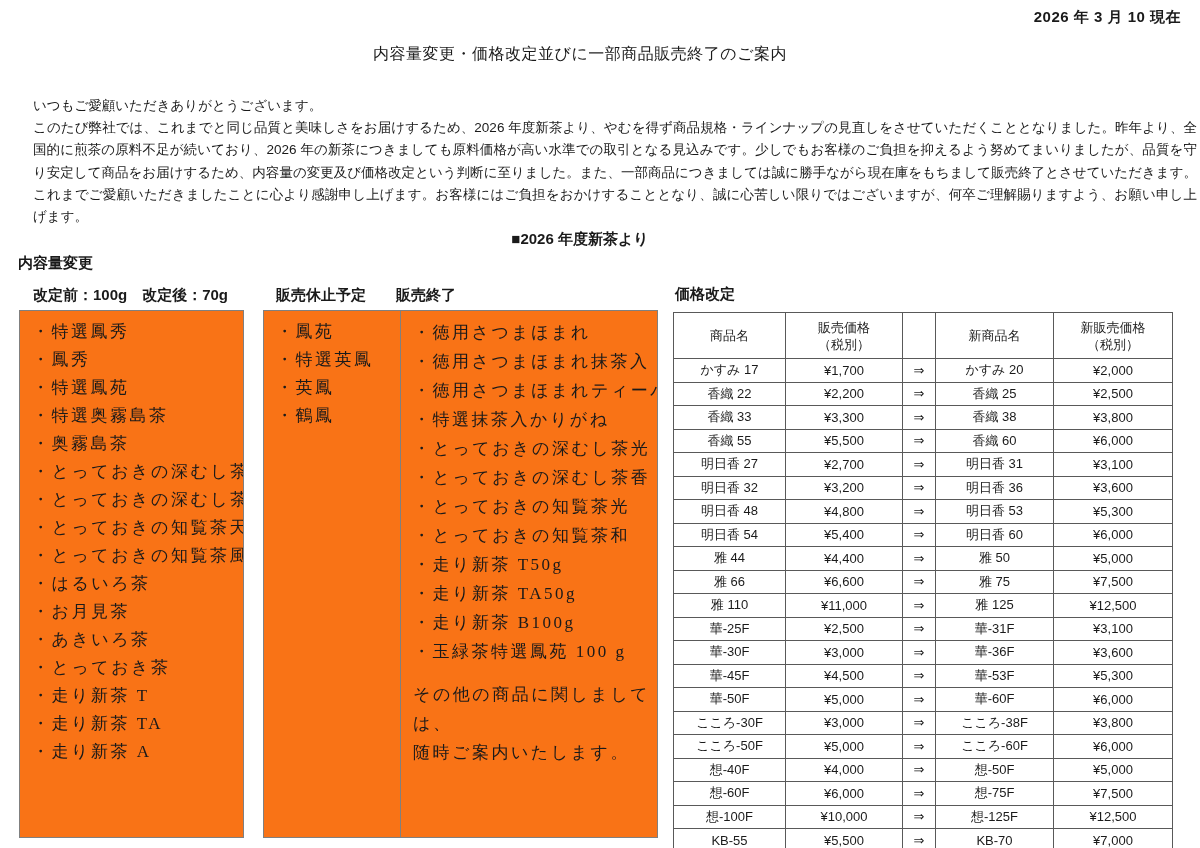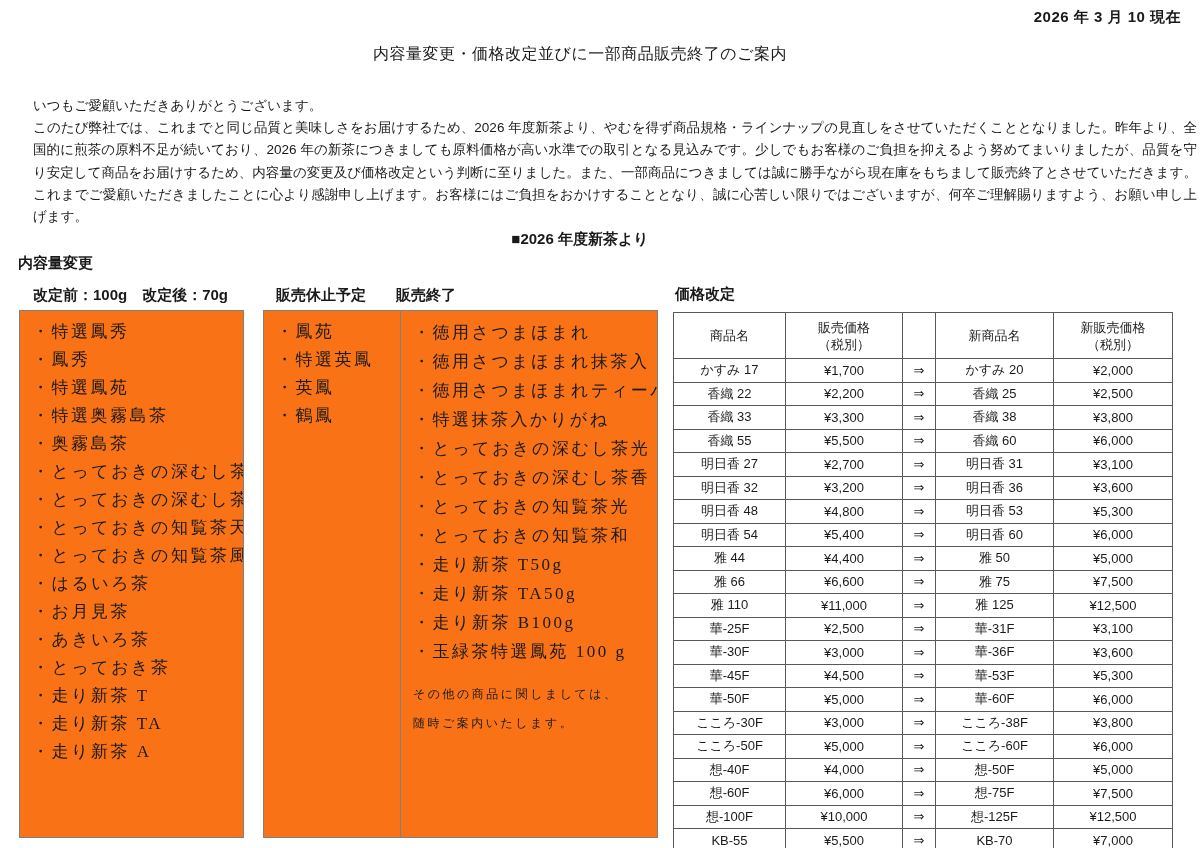--- a/index.html
+++ b/index.html
@@ -59,21 +59,21 @@
     font-family: "Liberation Serif", "DejaVu Serif", serif;
     font-size: 17px;
     letter-spacing: 2.5px;
     line-height: 28px;
     white-space: nowrap;
   }
   #discontinued-box .list-item { line-height: 29px; }
   .note {
     margin-top: 14px;
     font-family: "Liberation Serif", "DejaVu Serif", serif;
-    font-size: 12px;
+    font-size: 17px;
     letter-spacing: 2.5px;
     line-height: 29px;
   }
   table.price-table {
     position: absolute; left: 673px; top: 312px;
     border-collapse: collapse;
     table-layout: fixed;
     font-size: 13px;
     background: #ffffff;
   }

